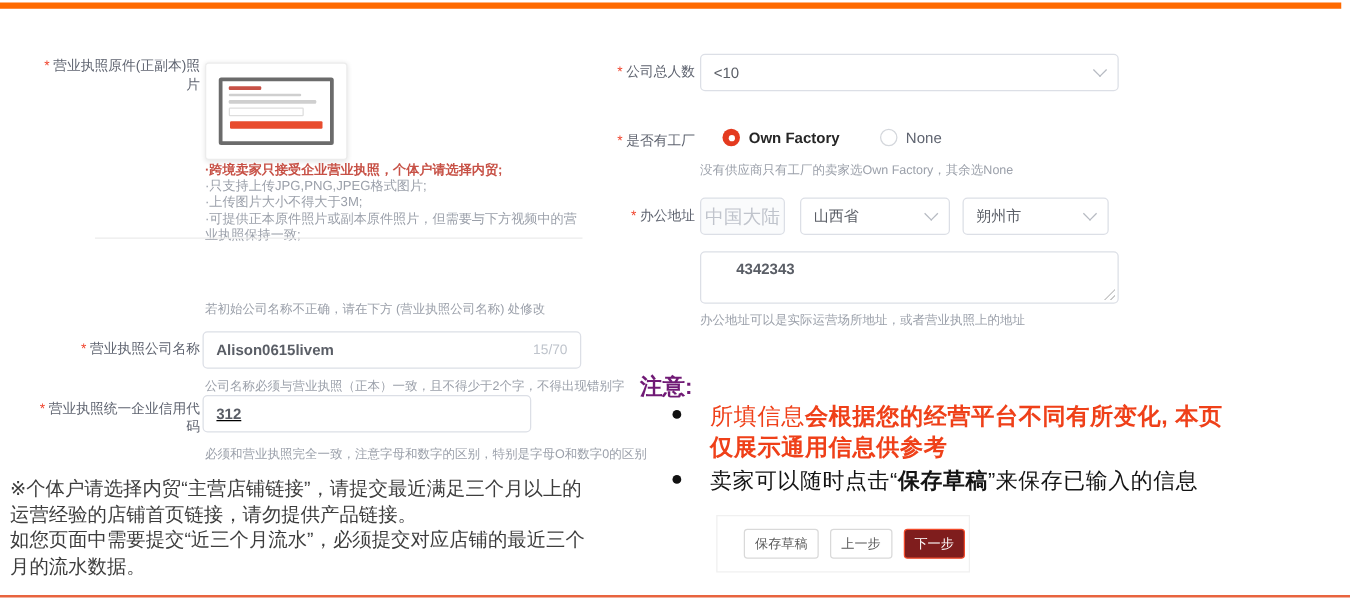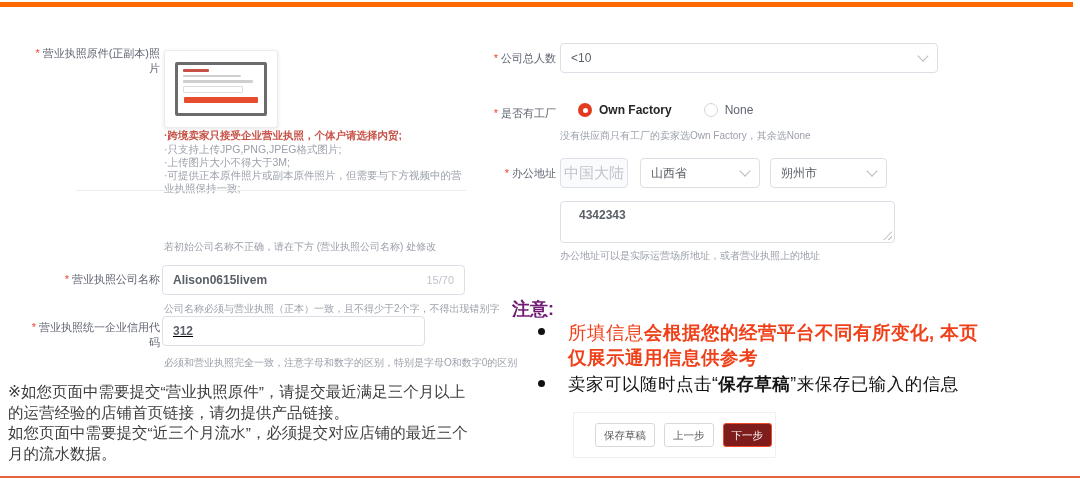--- a/index.html
+++ b/index.html
@@ -49,21 +49,21 @@
   .radio-on{width:14px;height:14px;border-radius:50%;background:#E43A1F;position:relative;flex:none;}
   .radio-on::after{content:"";position:absolute;left:4.5px;top:4.5px;width:5px;height:5px;
                    background:#fff;border-radius:50%;}
   .radio-off{width:14px;height:14px;border-radius:50%;border:1px solid #D4D7DC;background:#fff;
              box-sizing:border-box;flex:none;}
   .radio-label{font-size:12px;color:#262626;font-weight:700;margin-left:7px;}
   .radio-label.off{color:#5F6470;font-weight:400;}
 
   
   .textarea{position:absolute;border:1px solid #DCDFE6;border-radius:4px;background:#fff;
-            padding:6px 18px;box-sizing:border-box;font-size:12px;color:#5A5E66;font-weight:600;}
+            padding:6px 28px;box-sizing:border-box;font-size:12px;color:#5A5E66;font-weight:600;}
   .resize-handle{position:absolute;right:2px;bottom:2px;width:9px;height:9px;
        background:repeating-linear-gradient(-45deg,transparent 0 2px,#C9C9C9 2px 3.2px);
        clip-path:polygon(100% 0,100% 100%,0 100%);}
 
   
   .notice-head{position:absolute;font-size:18px;font-weight:700;color:#701a75;}
   .bullet{position:absolute;display:flex;align-items:flex-start;}
   .dot{width:7px;height:7px;background:#111;border-radius:50%;margin-top:8px;flex:none;}
   .b-red{margin-left:23px;width:424px;color:#EF4019;font-size:18.5px;line-height:25px;
          letter-spacing:.5px;font-weight:700;}
@@ -122,28 +122,28 @@
 
   <div class="lbl" style="left:28px;top:320px;width:132px;">
     <span class="req">*</span><span>营业执照统一企业信用代码</span>
   </div>
   <div class="inputbox" style="left:162px;top:316px;width:263px;text-decoration:underline;">
     <span class="val">312</span>
   </div>
   <div class="help" style="left:164px;top:356px;">必须和营业执照完全一致，注意字母和数字的区别，特别是字母O和数字0的区别</div>
 
   <div class="footnote">
-    <div>※如您页面中需要提交“营业执照原件”，请提交最近满足三个月以上的运营经验的店铺首页链接，请勿提供产品链接。</div>
+    <div>※个体户请选择内贸“主营店铺链接”，请提交最近满足三个月以上的运营经验的店铺首页链接，请勿提供产品链接。</div>
     <div>如您页面中需要提交“近三个月流水”，必须提交对应店铺的最近三个月的流水数据。</div>
   </div>
 
   <div class="lbl" style="left:436px;top:51px;width:120px;">
     <span class="req">*</span><span>公司总人数</span>
   </div>
-  <div class="inputbox" style="left:560px;top:43px;width:378px;gap:37px;">
+  <div class="inputbox" style="left:560px;top:43px;width:335px;gap:37px;">
     <span class="val" style="font-weight:400;">&lt;10</span>
     <span class="chev"></span>
   </div>
 
   <div class="lbl" style="left:436px;top:106px;width:120px;">
     <span class="req">*</span><span>是否有工厂</span>
   </div>
   <div class="radio-row" style="left:560px;top:103px;">
     <span class="radio-on"></span>
     <span class="radio-label">Own Factory</span>

